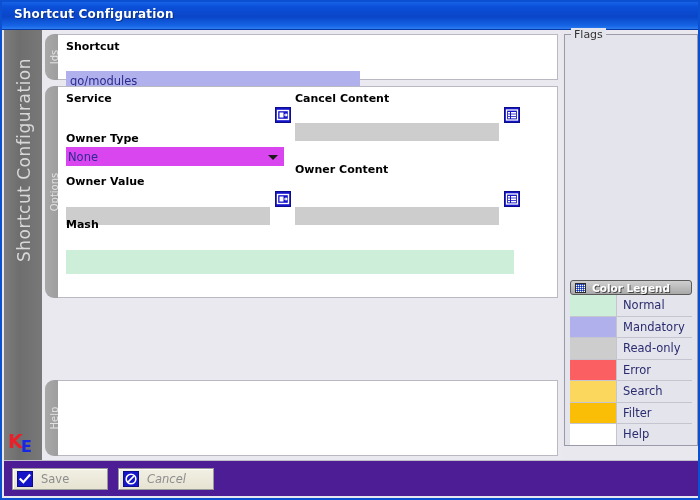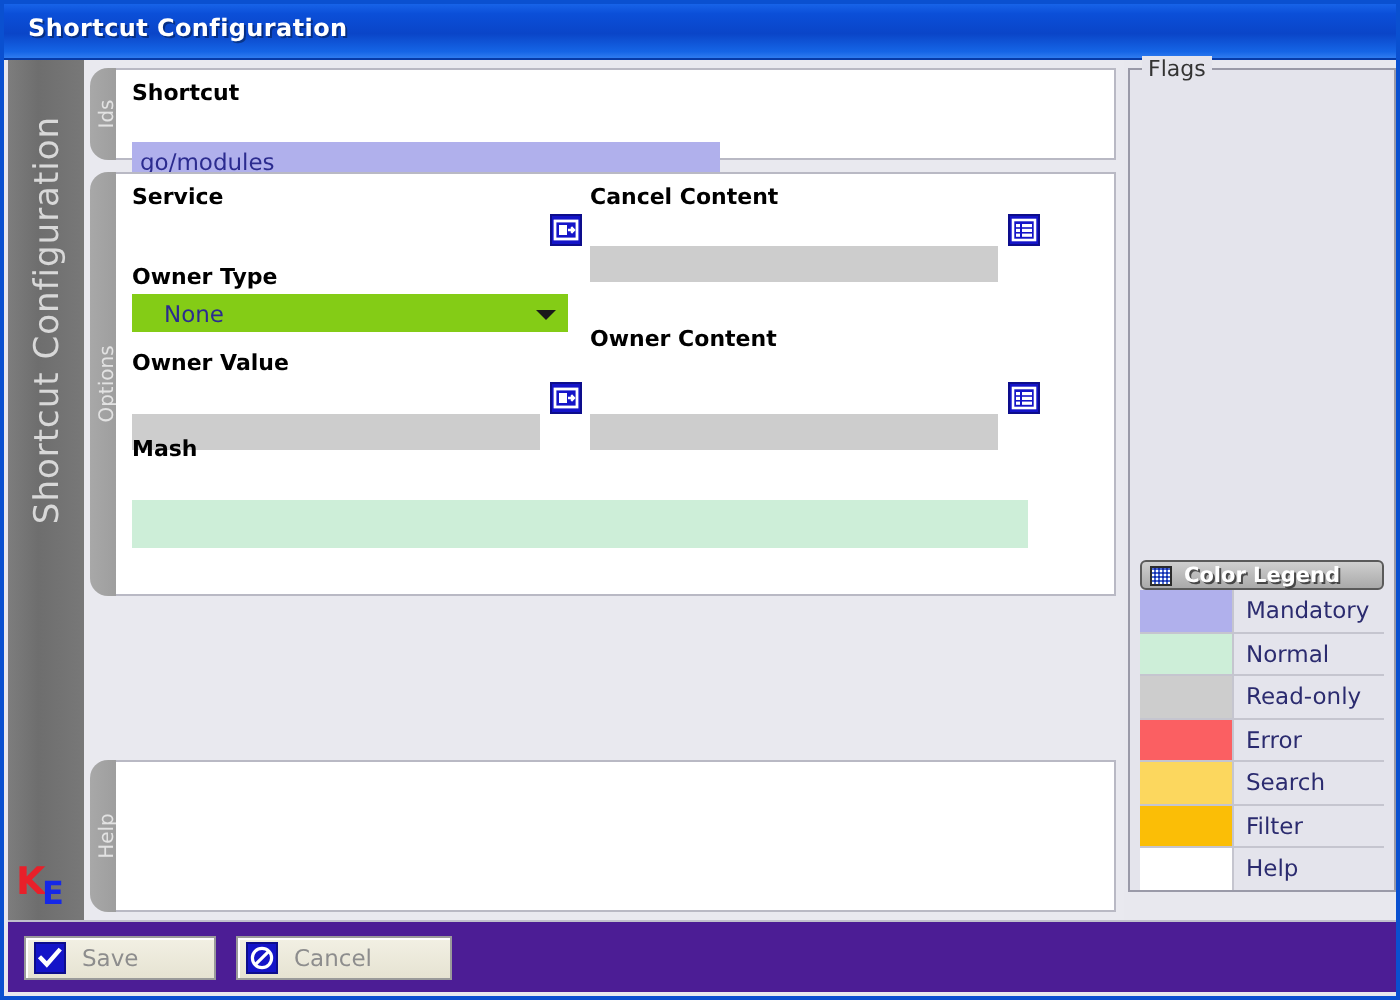--- a/index.html
+++ b/index.html
@@ -151,24 +151,24 @@
     font-family: "DejaVu Sans", "Liberation Sans", sans-serif;
     margin-top: 16px;
   }
   .fld.mandatory { background: #b0b0ec; }
   .fld.readonly  { background: #cdcdcd; }
   .fld.normal    { background: #cdeed8; }
 
   .combo {
     position: absolute;
     box-sizing: border-box;
-    background: #84cc16;
+    background: #d946ef;
     font-size: 11.5px;
     color: #2b2b8f;
-    padding: 2px 16px;
+    padding: 2px 2px;
     line-height: 16px;
   }
   .combo .arrow {
     position: absolute;
     right: 6px; top: 50%;
     margin-top: -2px;
     width: 0; height: 0;
     border-left: 5px solid transparent;
     border-right: 5px solid transparent;
     border-top: 5px solid #1a1a1a;
@@ -400,26 +400,26 @@
       <div class="gtitle">Flags</div>
     </div>
 
     <div class="legend">
       <div class="legend-head">
         <span class="grid-ico"></span>
         <span>Color Legend</span>
       </div>
       <div id="legend-rows">
           <div class="legend-row">
+            <div class="legend-sw" style="background: rgb(205, 238, 216);"></div>
+            <div class="legend-txt">Normal</div>
+          </div>
+          <div class="legend-row">
             <div class="legend-sw" style="background: rgb(176, 176, 236);"></div>
             <div class="legend-txt">Mandatory</div>
-          </div>
-          <div class="legend-row">
-            <div class="legend-sw" style="background: rgb(205, 238, 216);"></div>
-            <div class="legend-txt">Normal</div>
           </div>
           <div class="legend-row">
             <div class="legend-sw" style="background: rgb(205, 205, 205);"></div>
             <div class="legend-txt">Read-only</div>
           </div>
           <div class="legend-row">
             <div class="legend-sw" style="background: rgb(251, 95, 98);"></div>
             <div class="legend-txt">Error</div>
           </div>
           <div class="legend-row">
@@ -440,21 +440,21 @@
 
   <div class="btnbar">
     <div class="btn" style="left:8px; width:96px;">
       <span class="bico">
         <svg width="14" height="14" viewBox="0 0 14 14">
           <path d="M2.5 7.2 L5.4 10.2 L11.4 3.4" stroke="#ffffff" stroke-width="2.2" fill="none" stroke-linecap="square"></path>
         </svg>
       </span>
       <span>Save</span>
     </div>
-    <div class="btn" style="left:114px; width:108px;">
+    <div class="btn" style="left:114px; width:96px;font-style:italic;">
       <span class="bico">
         <svg width="14" height="14" viewBox="0 0 14 14">
           <circle cx="7" cy="7" r="4.8" fill="none" stroke="#ffffff" stroke-width="1.6"></circle>
           <path d="M3.9 10.1 L10.1 3.9" stroke="#ffffff" stroke-width="1.6"></path>
         </svg>
       </span>
       <span>Cancel</span>
     </div>
   </div>
 

